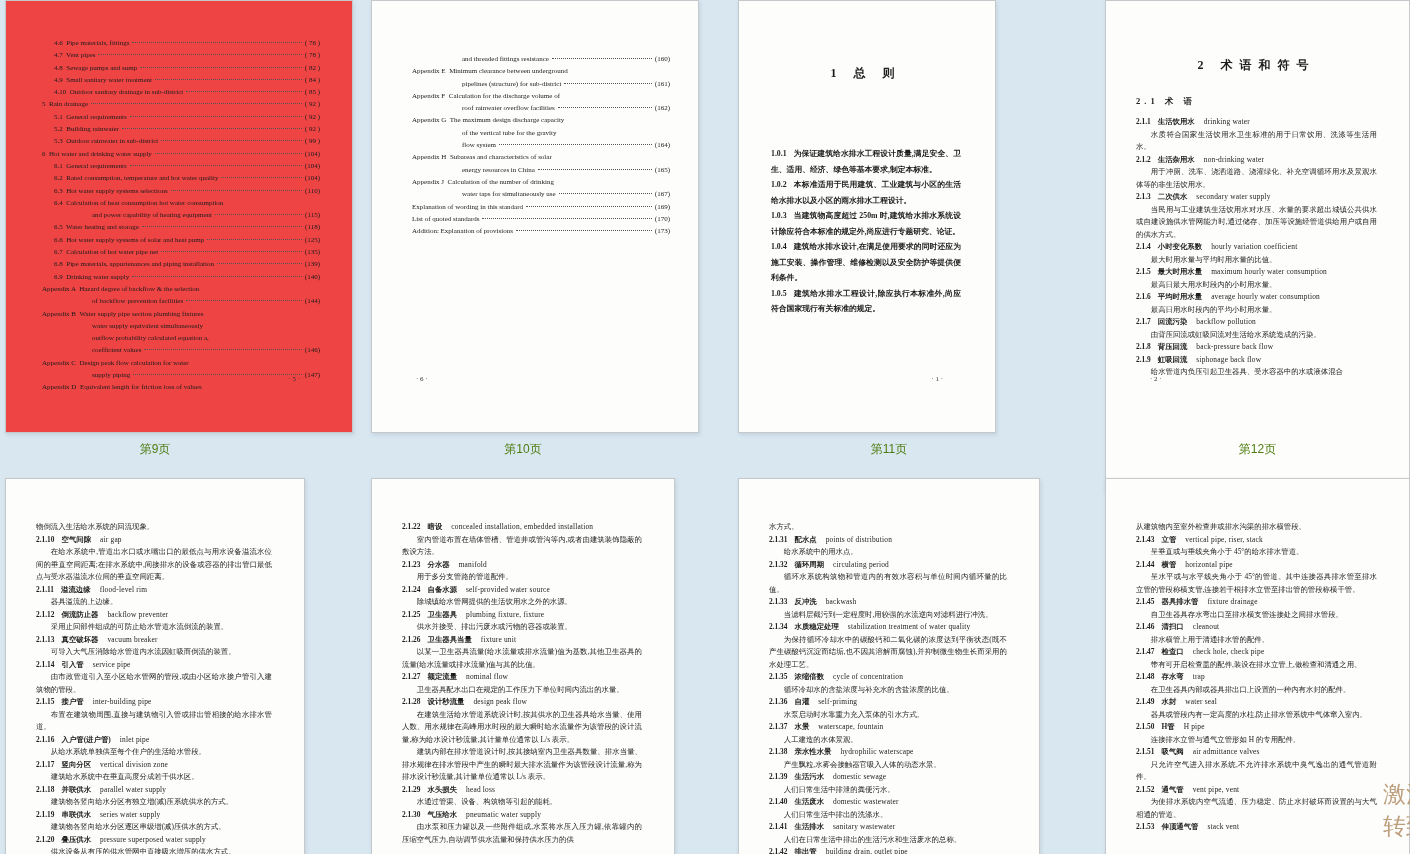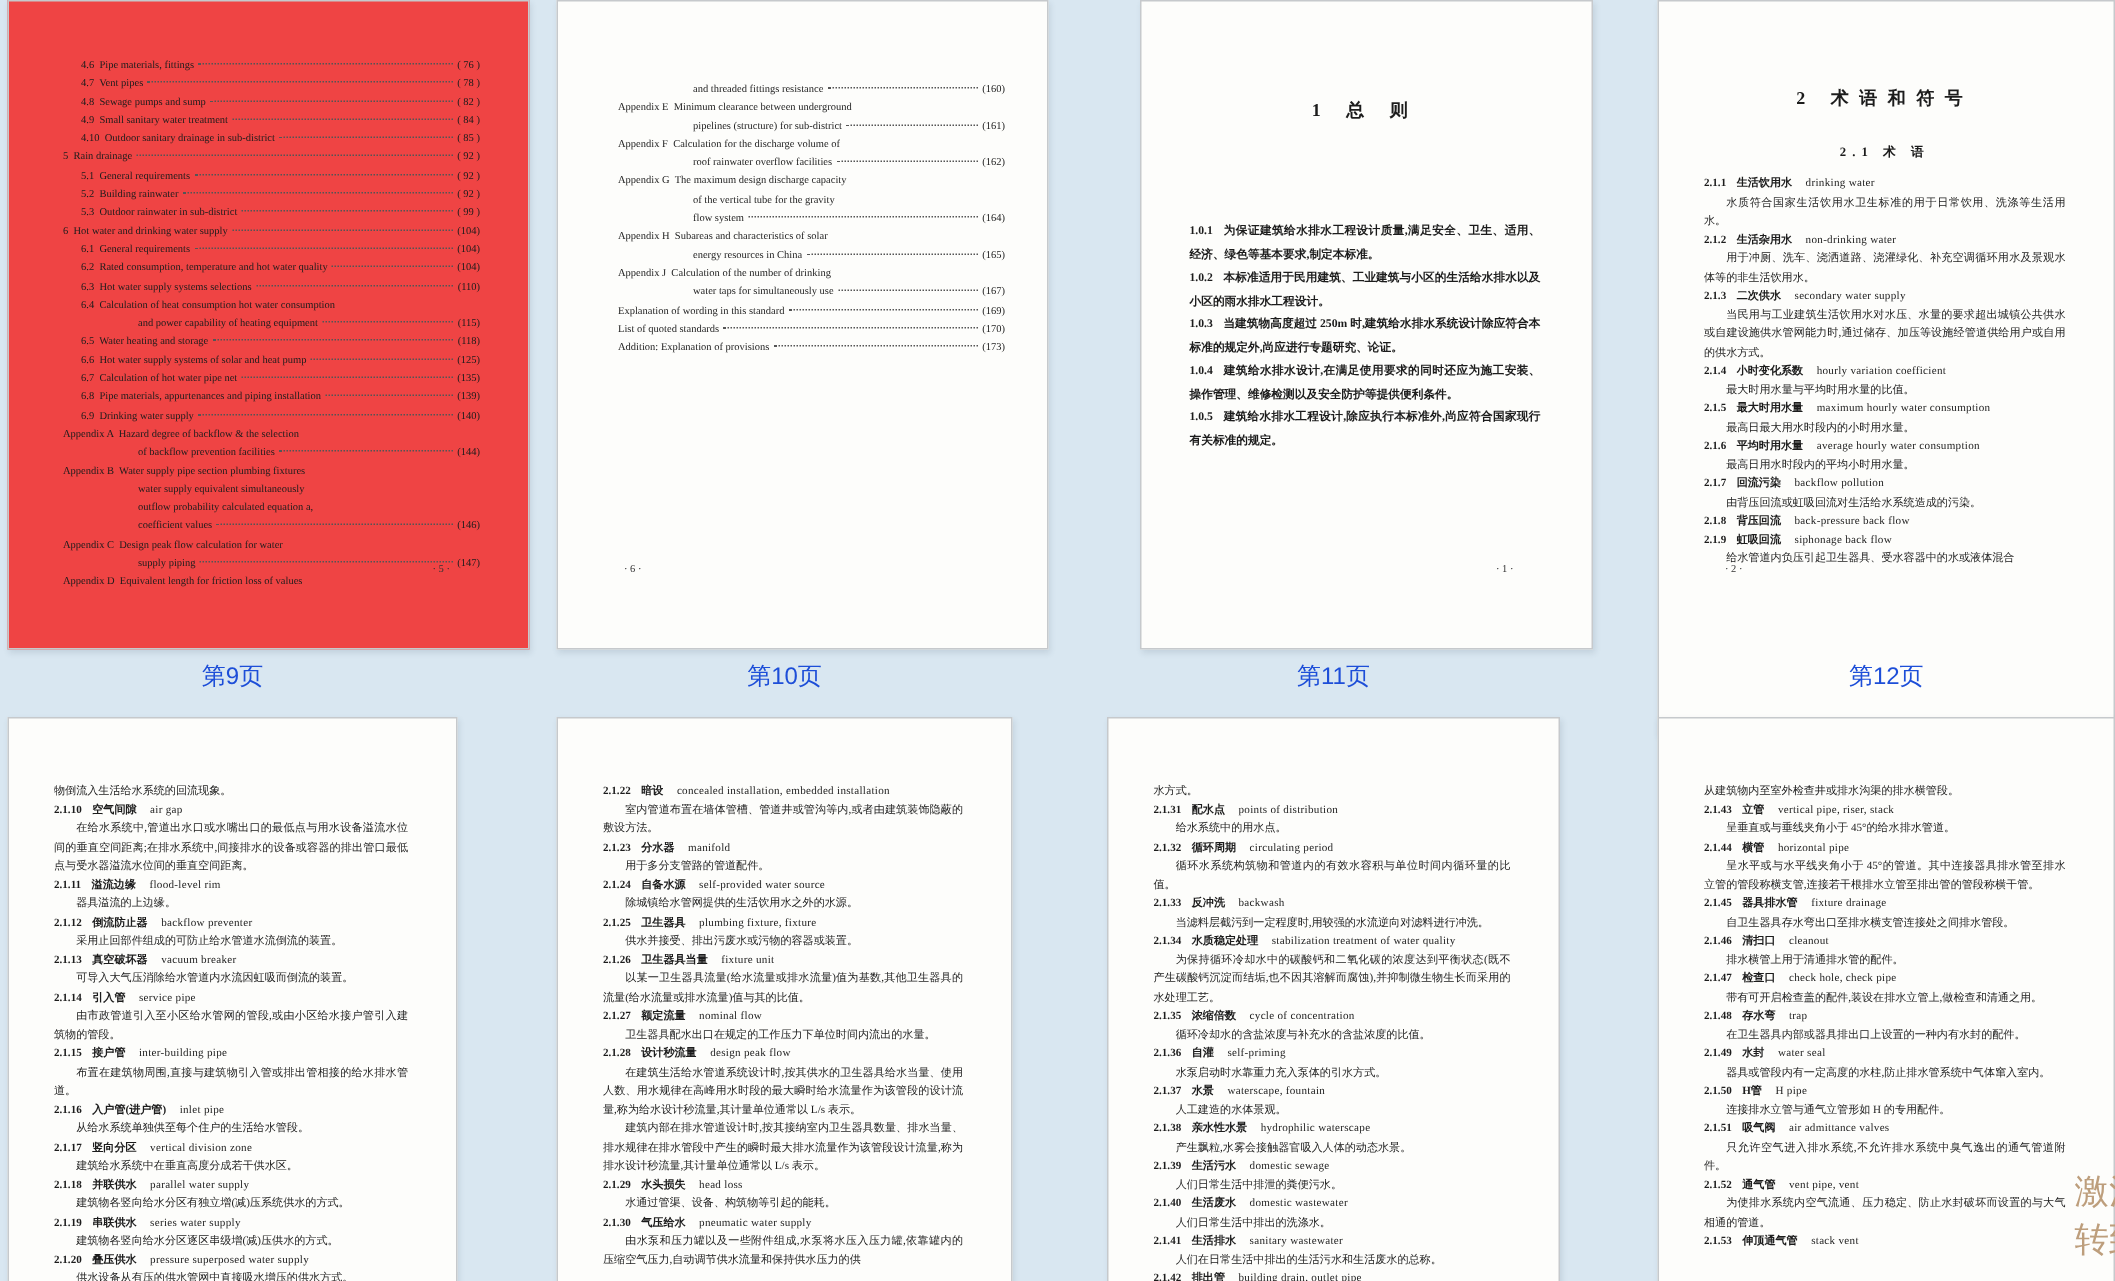--- a/index.html
+++ b/index.html
@@ -8,41 +8,41 @@
   #canvas{position:absolute;inset:0;}
   .page{position:absolute;background:#fdfdfb;border:1px solid #c6c9cc;
         box-shadow:1px 2px 4px rgba(60,80,100,.14);box-sizing:border-box;overflow:hidden;
         font-family:"Liberation Serif","DejaVu Serif",serif;color:#1c1c1c;}
   .page-0{padding:36px 32px 0 30px;}
   .page-1{padding:52px 28px 0 34px;}
   .page-2{padding:64px 34px 0 32px;}
   .page-3{padding:56px 32px 0 30px;}
   .page-4,.page-5,.page-6,.page-7{padding:42px 32px 0 30px;}
   .h1{text-align:center;font-weight:bold;font-size:12px;letter-spacing:7px;margin:0 0 12px;}
-  .h2{text-align:center;font-weight:bold;font-size:8.5px;letter-spacing:4px;margin:4px 0 8px;}
+  .h2{font-weight:bold;font-size:8.5px;letter-spacing:4px;margin:4px 0 8px;}
   .sp{width:100%;}
   .tocline{display:flex;align-items:baseline;font-size:7px;line-height:12.3px;}
   .tocline .t{white-space:pre-wrap;}
   .tocline .lead{flex:1;border-bottom:1px dotted #555;margin:0 3px;position:relative;top:-2px;min-width:6px;}
   .tocline .p{white-space:nowrap;}
   .ind0{padding-left:6px;}
   .ind1{padding-left:18px;}
   .ind2{padding-left:56px;}
   .term{font-size:7.4px;line-height:12.5px;font-weight:bold;white-space:nowrap;}
   .term .tzh{margin-left:7px;}
   .term .ten{font-weight:normal;margin-left:9px;letter-spacing:.2px;}
   .def,.cont{margin:0;font-size:7.4px;line-height:12.5px;text-align:justify;}
   .def{text-indent:2em;}
   .clause{margin:0;font-size:7.8px;line-height:15.5px;text-align:justify;font-weight:bold;}
   .clause b{margin-right:7px;}
   .foot{position:absolute;top:374px;left:0;right:0;font-size:7px;color:#333;}
   .foot.left{text-align:left;padding-left:44px;}
   .foot.right{text-align:right;padding-right:52px;}
-  .pagelabel{position:absolute;top:441px;height:20px;text-align:center;font-size:16px;
-             color:#1d4ed8;font-family:"Liberation Sans",sans-serif;}
+  .pagelabel{position:absolute;top:441px;height:20px;text-align:center;font-size:12px;
+             color:#4d7c0f;font-family:"Liberation Sans",sans-serif;}
   .wm{position:absolute;left:1383px;font-size:23px;white-space:nowrap;z-index:9;
       font-family:"Liberation Sans",sans-serif;}
   #wm1{top:779px;}
   #wm2{top:811px;}
 </style>
 </head>
 <body style="background: rgb(217, 231, 241);">
 
 <div id="canvas">
   <div class="wm" id="wm1" style="color: rgb(189, 158, 124);">激活</div>
@@ -242,21 +242,21 @@
         <span class="p">(170)</span>
       </div>
       <div class="tocline ind0">
         <span class="t">Addition: Explanation of provisions</span>
         <span class="lead"></span>
         <span class="p">(173)</span>
       </div>
       <div class="foot left">· 6 ·</div>
     </div>
     <div class="pagelabel" style="left: 371px; width: 304px;">第10页</div>
-    <div class="page page-2" style="left: 760px; top: 0px; width: 302px; height: 433px; background: rgb(253, 253, 251);">
+    <div class="page page-2" style="left: 738px; top: 0px; width: 258px; height: 433px; background: rgb(253, 253, 251);">
       <div class="h1">1 总 则</div>
       <div class="sp" style="height: 52px;"></div>
       <p class="clause"><b>1.0.1</b>为保证建筑给水排水工程设计质量,满足安全、卫生、适用、经济、绿色等基本要求,制定本标准。</p>
       <p class="clause"><b>1.0.2</b>本标准适用于民用建筑、工业建筑与小区的生活给水排水以及小区的雨水排水工程设计。</p>
       <p class="clause"><b>1.0.3</b>当建筑物高度超过 250m 时,建筑给水排水系统设计除应符合本标准的规定外,尚应进行专题研究、论证。</p>
       <p class="clause"><b>1.0.4</b>建筑给水排水设计,在满足使用要求的同时还应为施工安装、操作管理、维修检测以及安全防护等提供便利条件。</p>
       <p class="clause"><b>1.0.5</b>建筑给水排水工程设计,除应执行本标准外,尚应符合国家现行有关标准的规定。</p>
       <div class="foot right">· 1 ·</div>
     </div>
     <div class="pagelabel" style="left: 738px; width: 302px;">第11页</div>

